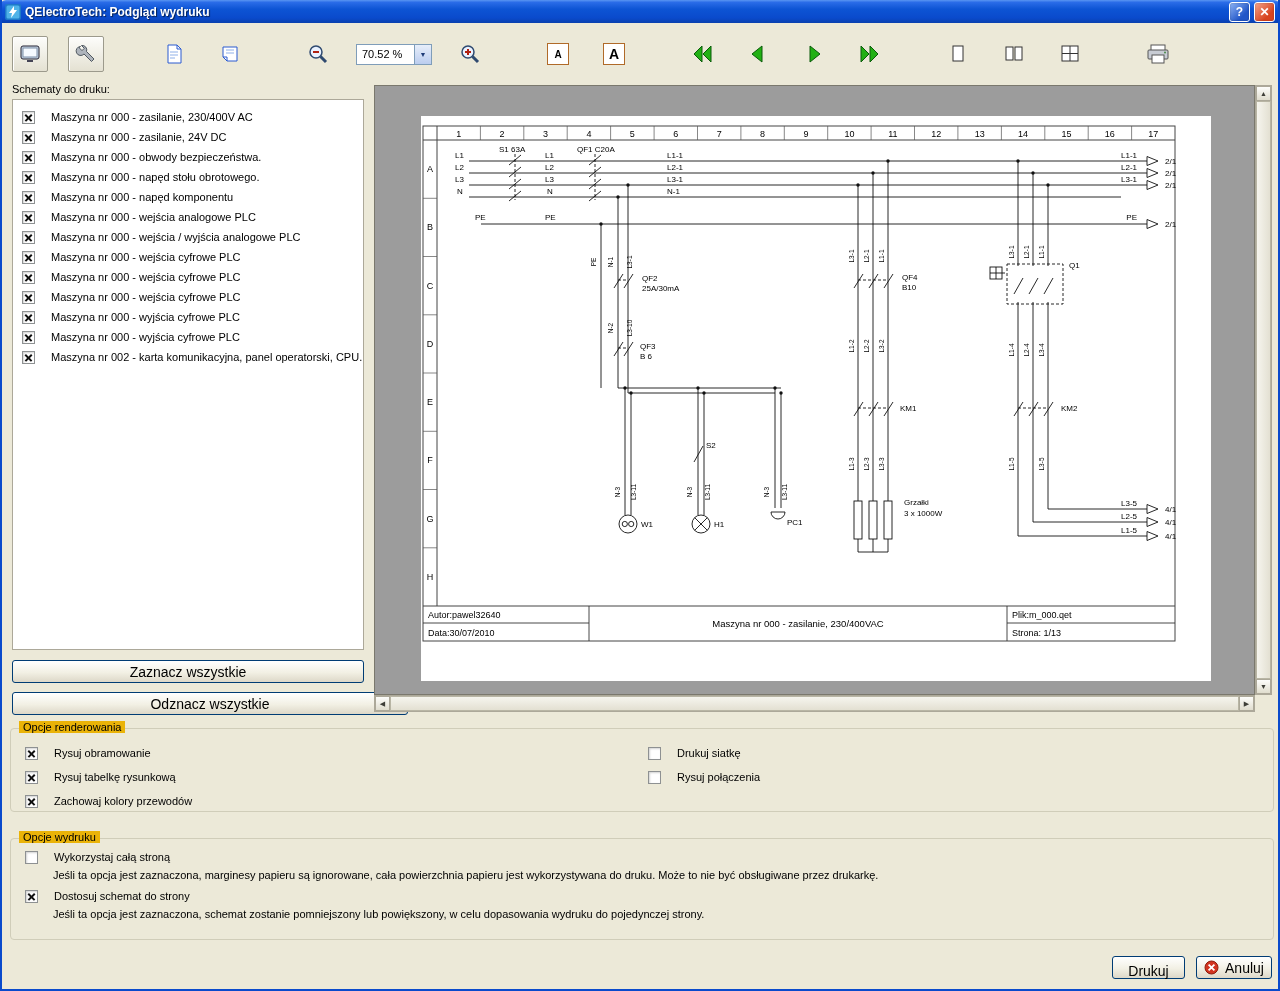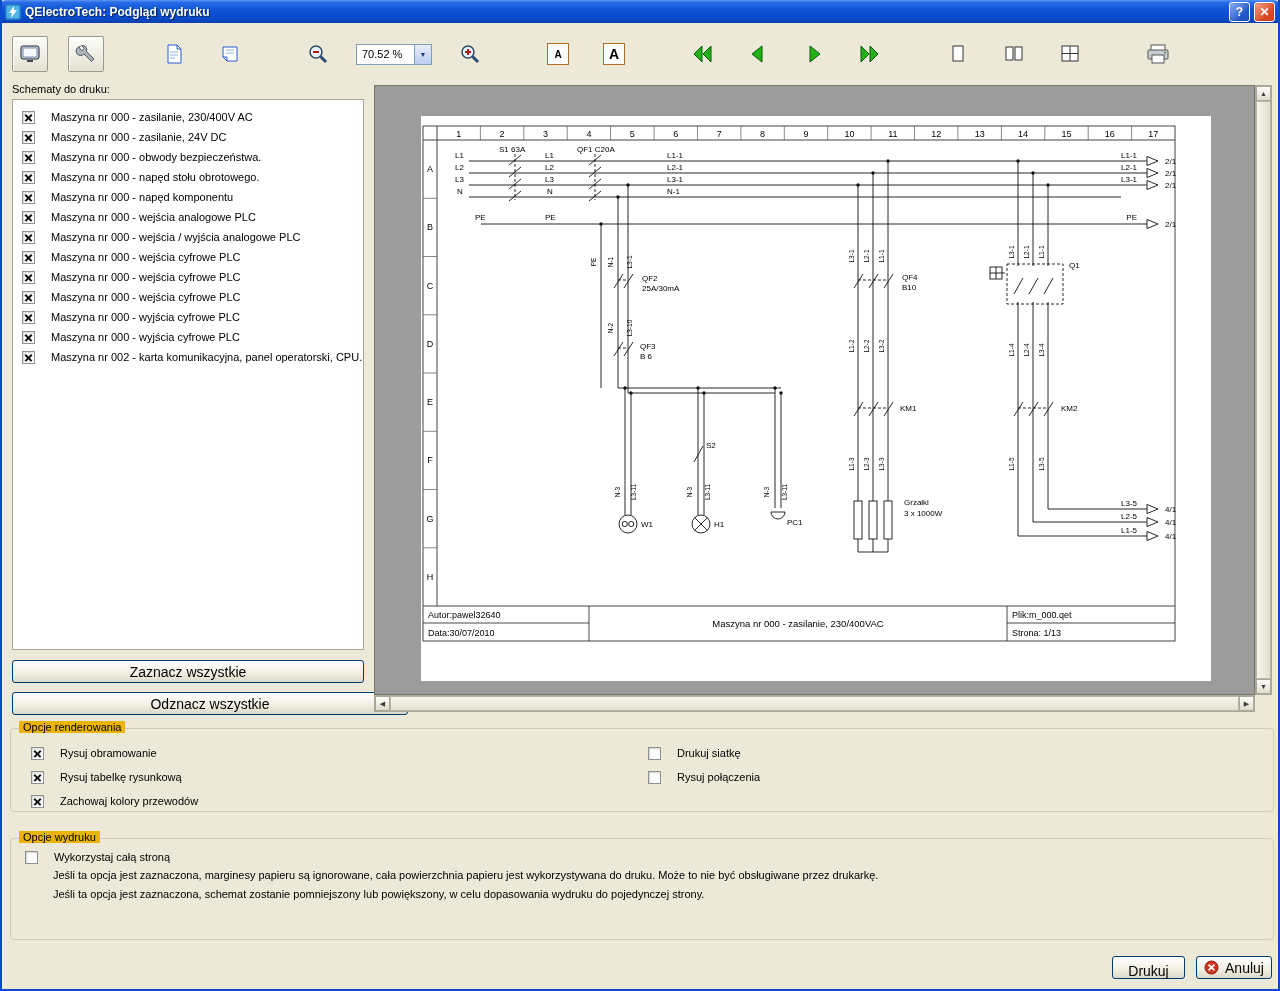--- a/index.html
+++ b/index.html
@@ -51,21 +51,21 @@
   .sbtn{width:15px;height:15px;flex:0 0 auto;background:linear-gradient(180deg,#FDFDFB,#E0DDCE);border:1px solid #ACA899;
     display:flex;align-items:center;justify-content:center;font-size:7px;color:#3E3E38;}
   .sthumb{flex:1;background:linear-gradient(90deg,#F6F5EE,#E3E0D2);border:1px solid #B8B5A4;}
   .hscroll .sthumb{background:linear-gradient(180deg,#F6F5EE,#E3E0D2);}
   
   .groupbox{position:absolute;border:1px solid #D0CDB9;border-radius:4px;}
   .groupbox>.legend{position:absolute;top:-8px;left:8px;background:#eab308;padding:0 4px;}
   #gb-render{left:8px;top:728px;width:1264px;height:84px;}
   #gb-print{left:8px;top:838px;width:1264px;height:102px;}
   .col{position:absolute;top:14px;display:flex;flex-direction:column;gap:4px;}
-  #ro-col1{left:20px;} #ro-col2{left:637px;}
+  #ro-col1{left:14px;} #ro-col2{left:637px;}
   .opt{display:flex;align-items:center;gap:16px;height:20px;}
   #po-body{position:absolute;left:14px;top:8px;right:14px;display:flex;flex-direction:column;}
   .desc{margin:2px 0 5px 28px;}
   
   #btn-print{position:absolute;left:1110px;top:956px;width:73px;flex-direction:column;}
   #btn-cancel{position:absolute;left:1194px;top:956px;width:76px;}
 </style>
 </head>
 <body>
 
@@ -449,20 +449,24 @@
 </div>
 
 <div class="groupbox" id="gb-print">
   <span class="legend">Opcje wydruku</span>
   <div id="po-body">
       <div class="opt">
         <span class="cb"></span>
         <span>Wykorzystaj całą stroną</span>
       </div>
       <div class="desc">Jeśli ta opcja jest zaznaczona, marginesy papieru są ignorowane, cała powierzchnia papieru jest wykorzystywana do druku. Może to nie być obsługiwane przez drukarkę.</div>
+      <div class="opt">
+        <span class="cb on"></span>
+        <span>Dostosuj schemat do strony</span>
+      </div>
       <div class="desc">Jeśli ta opcja jest zaznaczona, schemat zostanie pomniejszony lub powiększony, w celu dopasowania wydruku do pojedynczej strony.</div>
     </div>
 </div>
 
 <button class="xpbtn" id="btn-print">
   <svg width="16" height="14">
       <rect x="3" y="1" width="10" height="4" fill="#fff" stroke="#555"></rect>
       <rect x="1" y="4" width="14" height="6" rx="1" fill="#C8CCD4" stroke="#555"></rect>
       <rect x="4" y="8" width="8" height="5" fill="#fff" stroke="#555"></rect>
     </svg>

